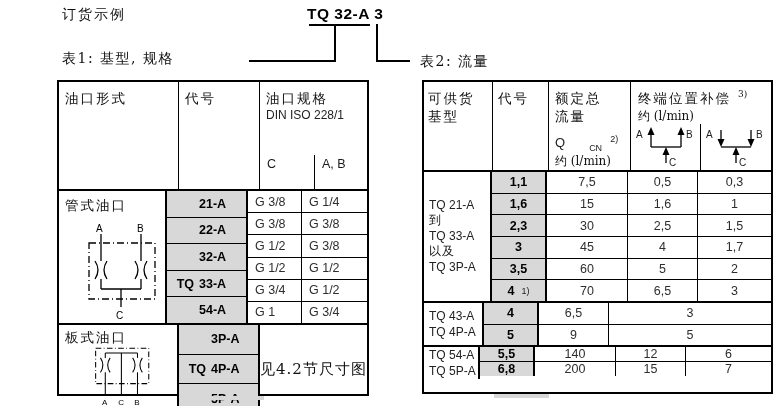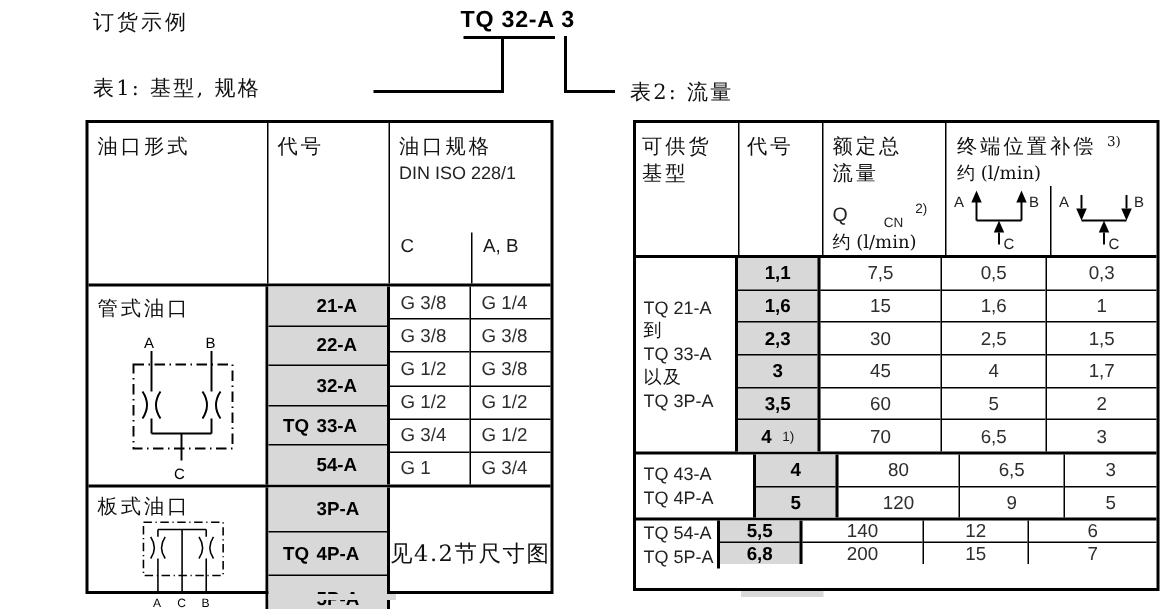--- a/index.html
+++ b/index.html
@@ -53,21 +53,21 @@
       <div class="hdr-cn cn" style="padding-bottom:0;">油口规格</div>
       <div style="font-size:12px;letter-spacing:0;padding:1px 6px;color:#222;">DIN ISO 228/1</div>
       <div class="subrow" style="height:34px;">
         <div class="cell" style="width:54px;padding:2px 0 0 7px;font-size:12.5px;">C</div>
         <div class="cell" style="flex:1;border-left:1px solid #000;padding:2px 0 0 7px;font-size:12.5px;">A, B</div>
       </div>
     </div>
   </div>
 
   <div class="row bb2" style="height:134px;">
-    <div class="cell br2" style="width:120px;">
+    <div class="cell br2" style="width:108px;">
       <div class="cn" style="font-size:13.5px;letter-spacing:2px;padding:6px 6px 0 6px;">管式油口</div>
       <svg class="abs" style="left:26px;top:30px;" width="76" height="100" viewBox="0 0 76 100">
         <text x="11" y="11" font-size="10">A</text>
         <text x="52" y="11" font-size="10">B</text>
         <g stroke="#000" stroke-width="1.3" fill="none">
           <rect x="4" y="22" width="66" height="56" stroke-dasharray="7 3 1 3"></rect>
           <line x1="16" y1="13" x2="16" y2="40"></line>
           <line x1="56" y1="13" x2="56" y2="40"></line>
           <path d="M10,40 Q16,49 10,58"></path>
             <path d="M22,40 Q16,49 22,58"></path>
@@ -263,31 +263,27 @@
       <div class="vrow vrow-c bb1 val">0,3</div>
       <div class="vrow vrow-c bb1 val">1</div>
       <div class="vrow vrow-c bb1 val">1,5</div>
       <div class="vrow vrow-c bb1 val">1,7</div>
       <div class="vrow vrow-c bb1 val">2</div>
       <div class="vrow vrow-c val">3</div>
     </div>
   </div>
 
   <div class="row bb2" style="height:44px;">
-    <div class="cell br2" style="width:80px;display:flex;flex-direction:column;justify-content:center;padding-left:5px;font-size:12px;line-height:1.35;color:#222;">
+    <div class="cell br2" style="width:60px;display:flex;flex-direction:column;justify-content:center;padding-left:5px;font-size:12px;line-height:1.35;color:#222;">
       <span>TQ 43-A</span>
       <span>TQ 4P-A</span>
     </div>
     <div class="cell br2 gray vcol" style="width:55px;">
       <div class="vrow vrow-c bb1 code">4</div>
       <div class="vrow vrow-c code">5</div>
-    </div>
-    <div class="cell br1 vcol" style="width:81px;">
-      <div class="vrow vrow-c bb1 val">80</div>
-      <div class="vrow vrow-c val">120</div>
     </div>
     <div class="cell br1 vcol" style="width:70px;">
       <div class="vrow vrow-c bb1 val">6,5</div>
       <div class="vrow vrow-c val">9</div>
     </div>
     <div class="cell vcol" style="flex:1;">
       <div class="vrow vrow-c bb1 val">3</div>
       <div class="vrow vrow-c val">5</div>
     </div>
   </div>

